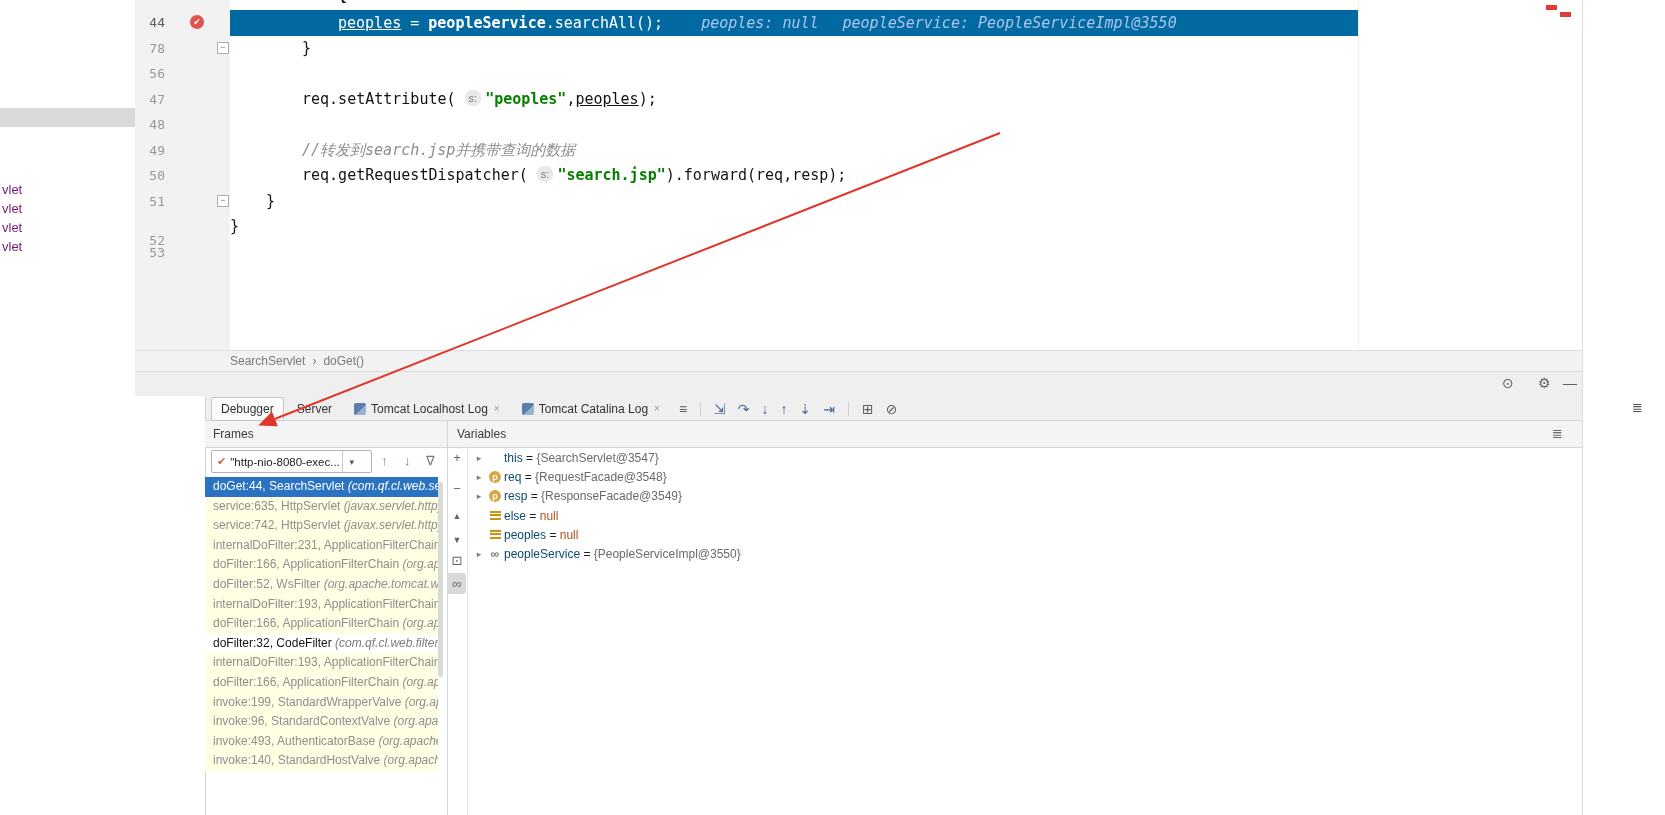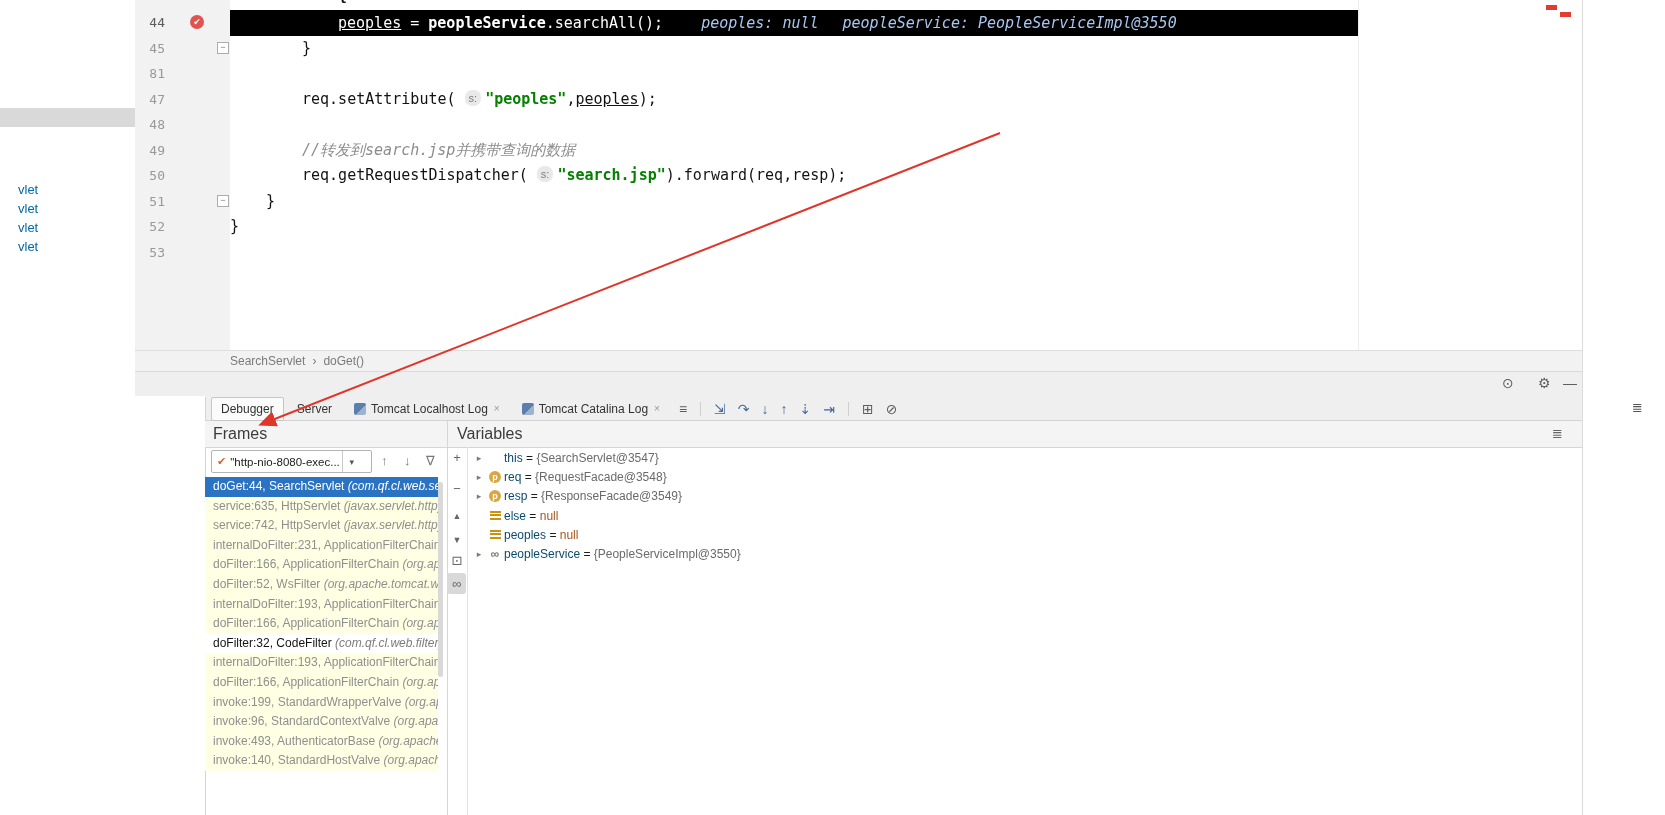--- a/index.html
+++ b/index.html
@@ -3,40 +3,40 @@
 <meta charset="utf-8">
 <style>
   html,body{margin:0;padding:0;background:#fff;}
   .screen{position:relative;width:1665px;height:815px;background:#ffffff;overflow:hidden;
           font-family:"Liberation Sans","DejaVu Sans",sans-serif;color:#222;}
   .abs{position:absolute;}
 
   
   .left-panel{left:0;top:0;width:135px;height:371px;background:#fff;}
   .left-band{left:0;top:108px;width:135px;height:19px;background:#d9d9d9;}
-  .tree-item{left:2px;font-size:13px;color:#0369a1;line-height:19px;white-space:nowrap;margin-left:16px;}
+  .tree-item{left:2px;font-size:13px;color:#701a75;line-height:19px;white-space:nowrap;}
 
   
   .gutter{left:135px;top:0;width:95px;height:350px;background:#f2f2f2;border-right:1px solid #e2e2e2;}
   .lnum{left:135px;width:30px;text-align:right;font:13px/25.5px "DejaVu Sans Mono",monospace;color:#999;}
   .lnum.active{color:#5c5c5c;}
   .bp{left:190px;top:15px;width:14px;height:14px;border-radius:50%;background:#e0534e;
       color:#fff;font-size:9px;line-height:14px;text-align:center;}
   .fold{left:217px;width:10px;height:10px;border:1px solid #adadad;background:#fff;
         color:#777;font-size:9px;line-height:8px;text-align:center;}
 
   
   .code{left:230px;top:0;width:1338px;height:350px;background:#fff;overflow:hidden;}
   .mguide{position:absolute;left:1128px;top:0;width:1px;height:350px;background:#ededed;}
   .cl{position:absolute;white-space:pre;font:15px/25.5px "DejaVu Sans Mono",monospace;color:#121212;}
   .kw{font-weight:bold;}
   .comment{color:#8c8c8c;font-style:italic;}
   .str{color:#068000;font-weight:bold;}
   .uline{text-decoration:underline;}
-  .execline{position:absolute;left:0;top:9.5px;width:1128px;height:26px;background:#000000;}
+  .execline{position:absolute;left:0;top:9.5px;width:1128px;height:26px;background:#0369a1;}
   .execline .cl{top:0;left:108px;color:#fff;line-height:26px;}
   .hint{color:#a9c6ef;font-style:italic;font-weight:normal;}
   .phint{display:inline-block;background:#e9e9e9;color:#7d7d7d;border-radius:7px;
          font:11px/14px "Liberation Sans",sans-serif;padding:1px 4px;margin-right:4px;
          position:relative;top:-2px;}
 
   .stripe-mark{background:#e23c32;}
   .window-edge{left:1582px;top:0;width:1px;height:815px;background:#dcdcdc;}
 
   
@@ -58,21 +58,21 @@
   .tab.sel{background:#fbfbfb;border:1px solid #c6c6c6;border-radius:2px;}
   .tab .close{font-size:10px;color:#999;margin-left:6px;}
   .tomcat-ic{display:inline-block;width:12px;height:12px;border-radius:2px;margin-right:5px;
              background:linear-gradient(135deg,#5a7fae 55%,#9db3cd 45%);}
   .tb-ic{font-size:14px;color:#44699c;margin:0 6px;line-height:22px;}
   .tb-ic.gray{color:#5f5f5f;}
   .tb-sep{width:1px;height:14px;background:#cfcfcf;margin:0 7px;}
 
   
   .hdr-row{left:205px;top:421px;width:1377px;height:26px;background:#f4f4f4;border-bottom:1px solid #d6d6d6;}
-  .hdr-label{font-size:16px;color:#3c3c3c;line-height:26px;}
+  .hdr-label{font-size:12px;color:#3c3c3c;line-height:26px;}
   .v-divider{left:447px;top:421px;width:1px;height:394px;background:#d6d6d6;}
   .v-divider2{left:467px;top:447px;width:1px;height:368px;background:#e3e3e3;}
 
   
   .thread-combo{left:211px;top:450px;width:161px;height:23px;background:#fff;border:1px solid #b3b3b3;
                 border-radius:2px;display:flex;align-items:center;box-sizing:border-box;}
   .thread-combo .chk{color:#d9603b;font-size:11px;margin:0 4px 0 5px;}
   .thread-combo .lbl{font-size:11.5px;color:#222;width:112px;overflow:hidden;white-space:nowrap;}
   .thread-combo .dd{width:17px;height:100%;border-left:1px solid #cacaca;display:flex;align-items:center;justify-content:center;color:#555;font-size:9px;}
   .mini-ic{font-size:13px;color:#787878;line-height:20px;}
@@ -116,28 +116,28 @@
   <div class="abs left-panel">
     <div class="abs left-band"></div>
     <div class="abs tree-item" style="top:180px">vlet</div>
     <div class="abs tree-item" style="top:199px">vlet</div>
     <div class="abs tree-item" style="top:218px">vlet</div>
     <div class="abs tree-item" style="top:237px">vlet</div>
   </div>
 
   <div class="abs gutter"></div>
   <div class="abs lnum active" style="top:10px">44</div>
-  <div class="abs lnum" style="top:35.5px">45</div>
-  <div class="abs lnum" style="top:61px">81</div>
+  <div class="abs lnum" style="top:35.5px">78</div>
+  <div class="abs lnum" style="top:61px">56</div>
   <div class="abs lnum" style="top:86.5px">47</div>
   <div class="abs lnum" style="top:112px">48</div>
   <div class="abs lnum" style="top:137.5px">49</div>
   <div class="abs lnum" style="top:163px">50</div>
   <div class="abs lnum" style="top:188.5px">51</div>
-  <div class="abs lnum" style="top:214px">52</div>
+  <div class="abs lnum" style="top:228px">52</div>
   <div class="abs lnum" style="top:239.5px">53</div>
   <div class="abs bp">✔</div>
   <div class="abs fold" style="top:42px">−</div>
   <div class="abs fold" style="top:195px">−</div>
 
   <div class="abs code">
     <div class="mguide"></div>
 
     <div class="cl kw" style="top:-17px;left:72px">else{</div>
 

